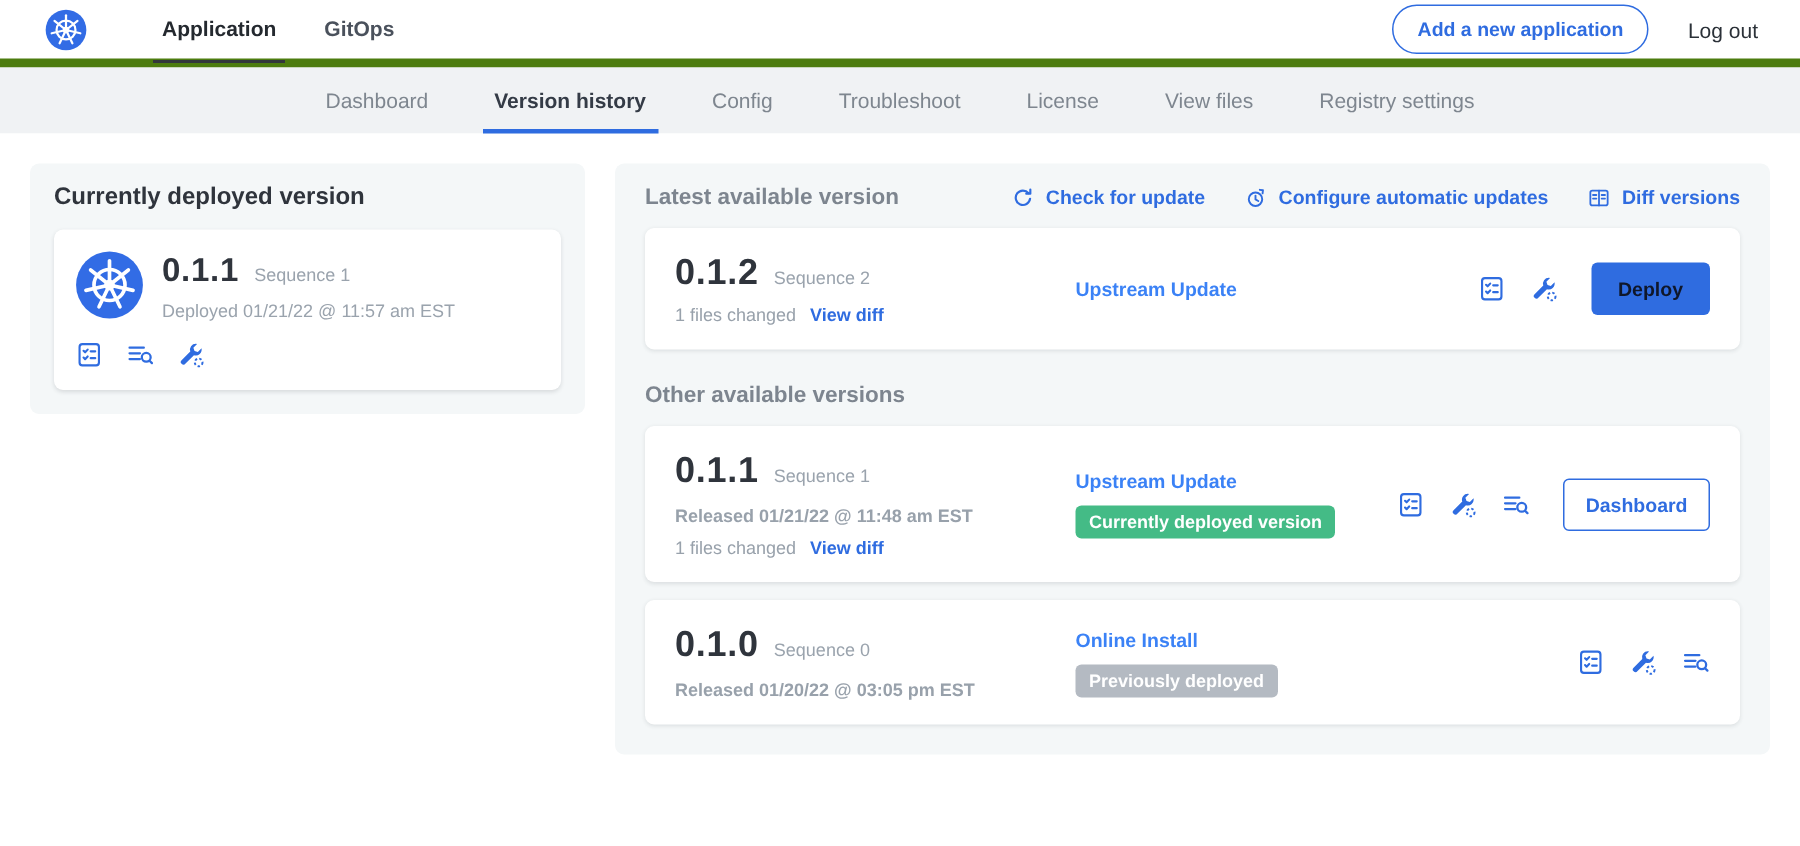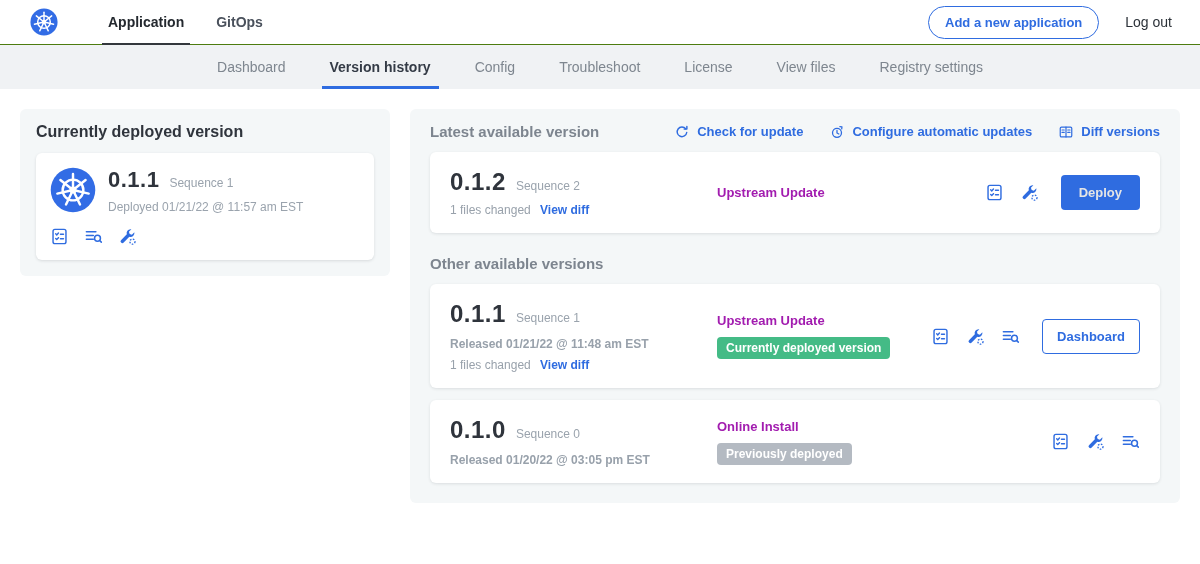--- a/index.html
+++ b/index.html
@@ -1,21 +1,21 @@
 <!DOCTYPE html>
 <html><head>
 <meta charset="utf-8">
 <style>
   * { box-sizing: border-box; margin: 0; padding: 0; }
   html,body { width:1200px; height:564px; overflow:hidden; background:#fff;
     font-family:"Liberation Sans", sans-serif; color:#323a45; }
 
   
   .topbar { height:45px; display:flex; align-items:center; padding:0 28px 0 30px;
-    background:#fff; border-bottom:1px solid #4d7c0f; }
+    background:#fff; border-bottom:6px solid #4d7c0f; }
   .logo-sm { width:28px; height:28px; flex:0 0 auto; }
   .app-tabs { display:flex; margin-left:34px; height:45px; }
   .app-tab { font-size:14px; font-weight:700; color:#4a515c; padding:0 16px;
     line-height:45px; position:relative; cursor:pointer; }
   .app-tab.active { color:#24292f; }
   .app-tab.active::after { content:""; position:absolute; left:10px; right:10px;
     bottom:0; height:2px; background:#33373c; }
   .topbar-right { margin-left:auto; display:flex; align-items:center; gap:26px; }
   .add-app-btn { background:#fff; border:1px solid #2f6ce0; color:#2f6ce0;
     border-radius:17px; padding:8px 16px; font-size:13px; font-weight:700; cursor:pointer;
@@ -57,27 +57,27 @@
   .action { display:flex; align-items:center; gap:7px; color:#2f6ce0;
     font-size:13px; font-weight:700; cursor:pointer; }
 
   .version-card { background:#fff; border-radius:6px; box-shadow:0 1px 3px rgba(40,50,60,.12);
     padding:16px 20px; margin-top:12px; display:flex; align-items:center; }
   .vc-left { width:255px; flex:0 0 auto; }
   .released { font-size:12px; font-weight:600; color:#98a1ab; margin-top:9px; }
   .files-line { font-size:12px; color:#98a1ab; margin-top:7px; }
   .view-diff { color:#2f6ce0; font-weight:700; margin-left:6px; cursor:pointer; }
   .vc-mid { flex:1; padding:0 12px; }
-  .source { font-size:13px; font-weight:700; color:#a21caf; }
+  .source { font-size:13px; font-weight:700; color:#3b82f6; }
   .badge { display:inline-block; margin-top:9px; padding:4px 9px; border-radius:4px;
     color:#fff; font-size:12px; font-weight:700; }
   .badge.green { background:#44bb86; }
   .badge.gray  { background:#b4bac2; }
   .vc-right { display:flex; align-items:center; gap:16px; flex:0 0 auto; }
-  .btn-solid { background:#2f6ce0; color:#e5e5e5; border:none; border-radius:4px;
+  .btn-solid { background:#2f6ce0; color:#0f172a; border:none; border-radius:4px;
     padding:10px 18px; font-size:13px; font-weight:700; cursor:pointer; margin-left:6px;
     font-family:"Liberation Sans", sans-serif;text-align:center; }
   .btn-outline { background:#fff; color:#2f6ce0; border:1px solid #2f6ce0; border-radius:4px;
     padding:9px 14px; font-size:13px; font-weight:700; cursor:pointer; margin-left:6px;
     font-family:"Liberation Sans", sans-serif; }
 </style>
 </head>
 <body>
 
 <svg width="0" height="0" style="position:absolute" aria-hidden="true">

